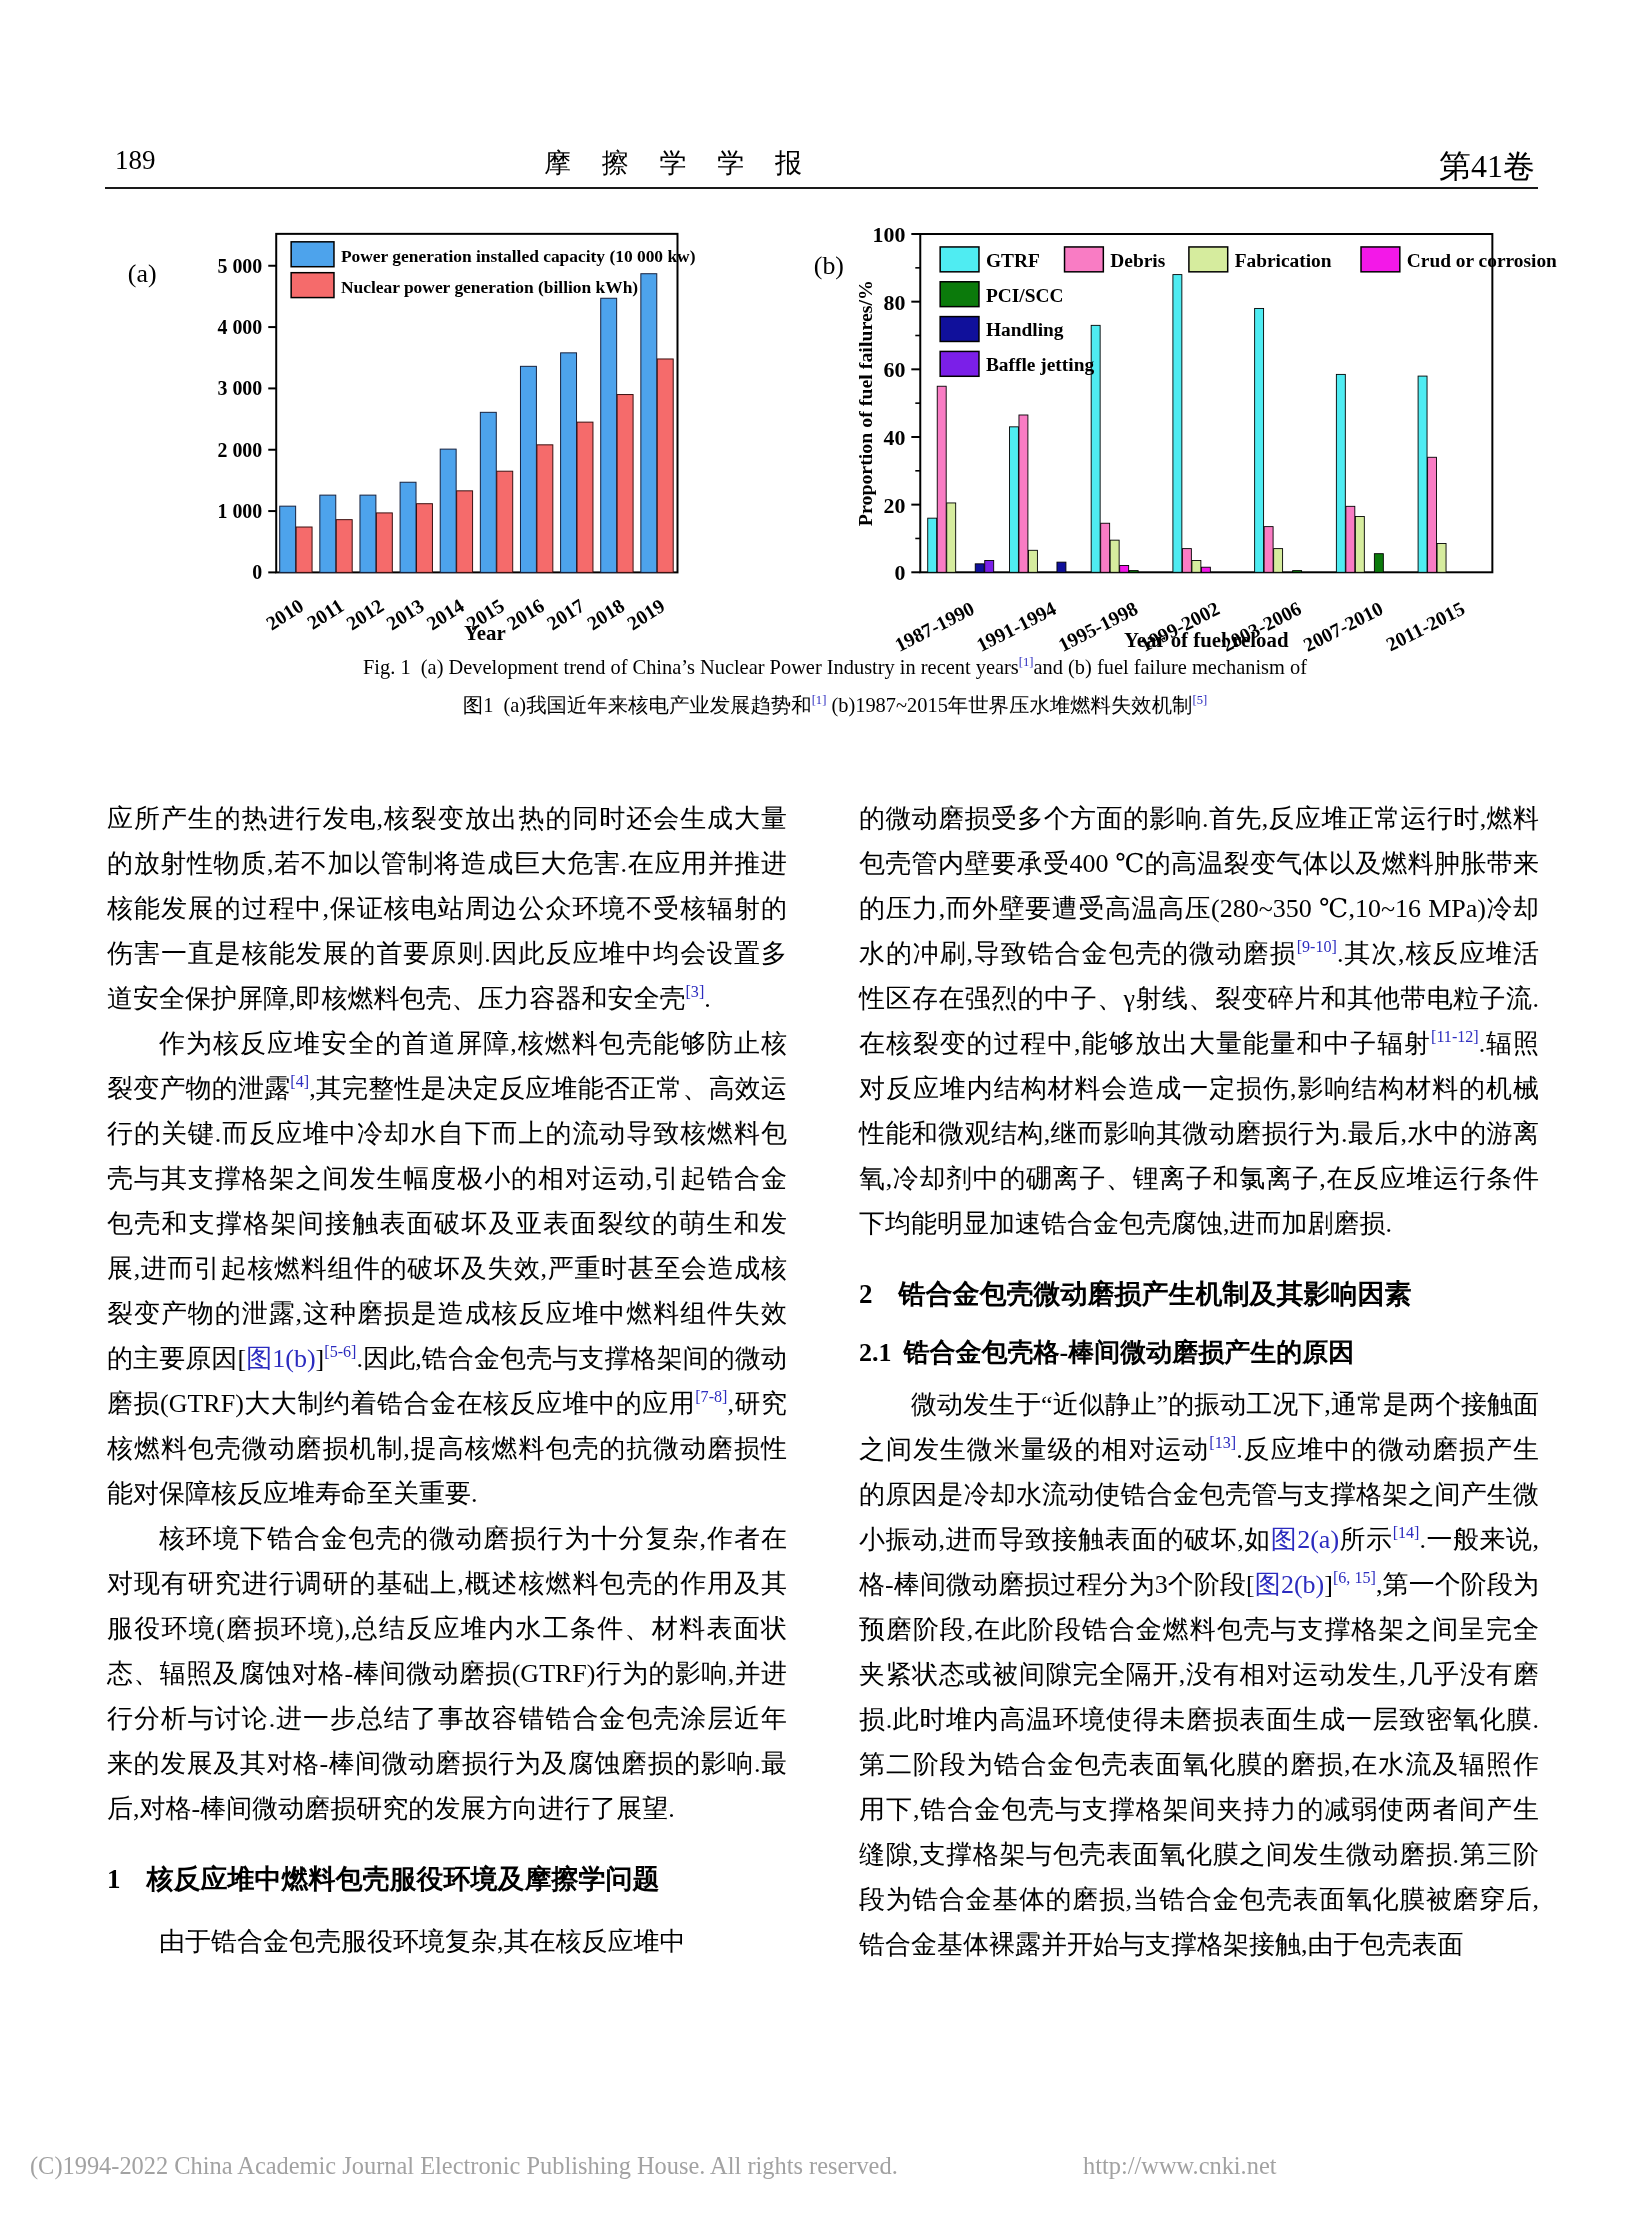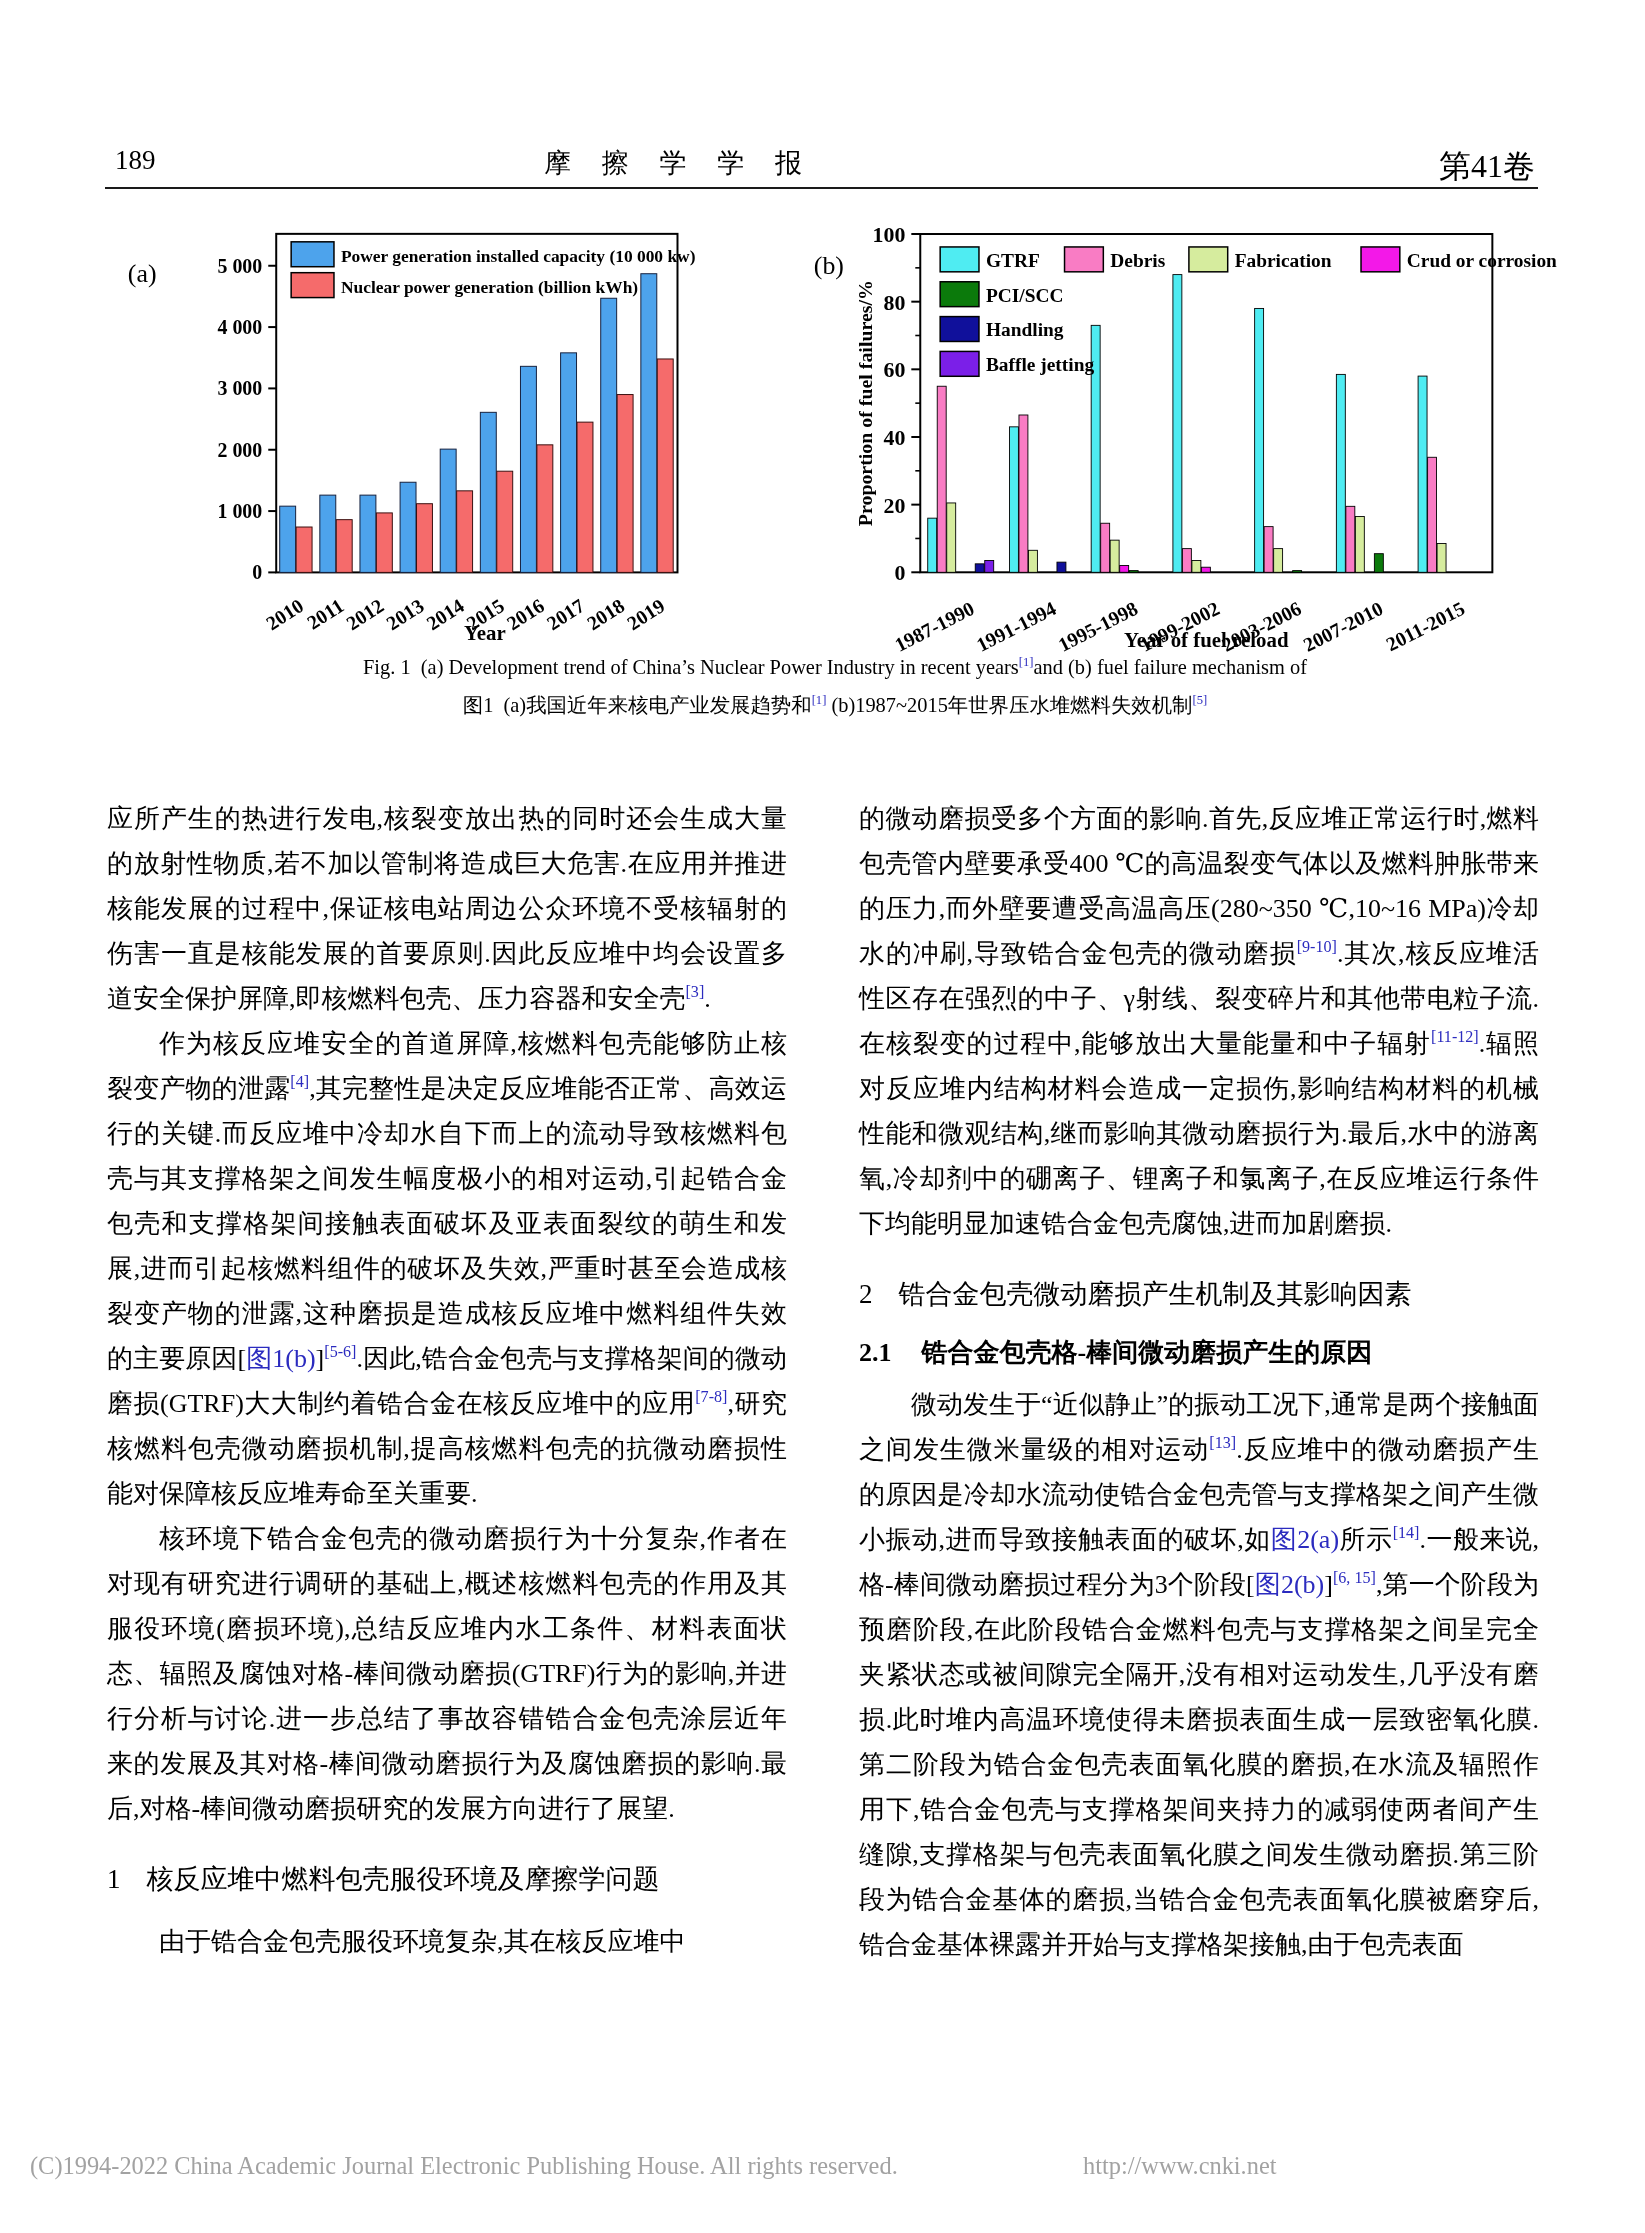--- a/index.html
+++ b/index.html
@@ -22,24 +22,24 @@
            font-size:20.4px;line-height:36px;margin-left:12px;}
   .cap{white-space:pre-wrap;}
   .cap-zh{margin-top:2px;}
   
   .col{position:absolute;top:796px;width:680px;font-size:26px;line-height:45px;
        text-align:justify;}
   .col-left{left:107px;}
   .col-right{left:859px;}
   .para{margin:0;}
   .para.ind{text-indent:2em;}
-  .sec-h1{font-weight:normal;font-size:27px;margin:28px 0 20px 0;line-height:40px;text-align:left;}
+  .sec-h1{font-weight:bold;font-size:27px;margin:28px 0 20px 0;line-height:40px;text-align:left;}
   .sec-h2{font-weight:bold;font-size:26px;margin:14px 0 10px 0;line-height:38px;text-align:left;}
   .sec-h1 .sec-num{margin-right:26px;}
-  .sec-h2 .sec-num{margin-right:30px;}
+  .sec-h2 .sec-num{margin-right:12px;}
   .ref{color:#2b2bbf;font-size:62%;line-height:0;vertical-align:super;}
   .ilink{color:#2b2bbf;}
   
   .footer{position:absolute;left:0;top:2152px;width:1646px;font-size:24.4px;color:#a2a2a2;}
   .footer .copy{position:absolute;left:30px;top:0;white-space:nowrap;}
   .footer .url{position:absolute;left:1083px;top:0;white-space:nowrap;}
 </style>
 </head>
 <body>
 

